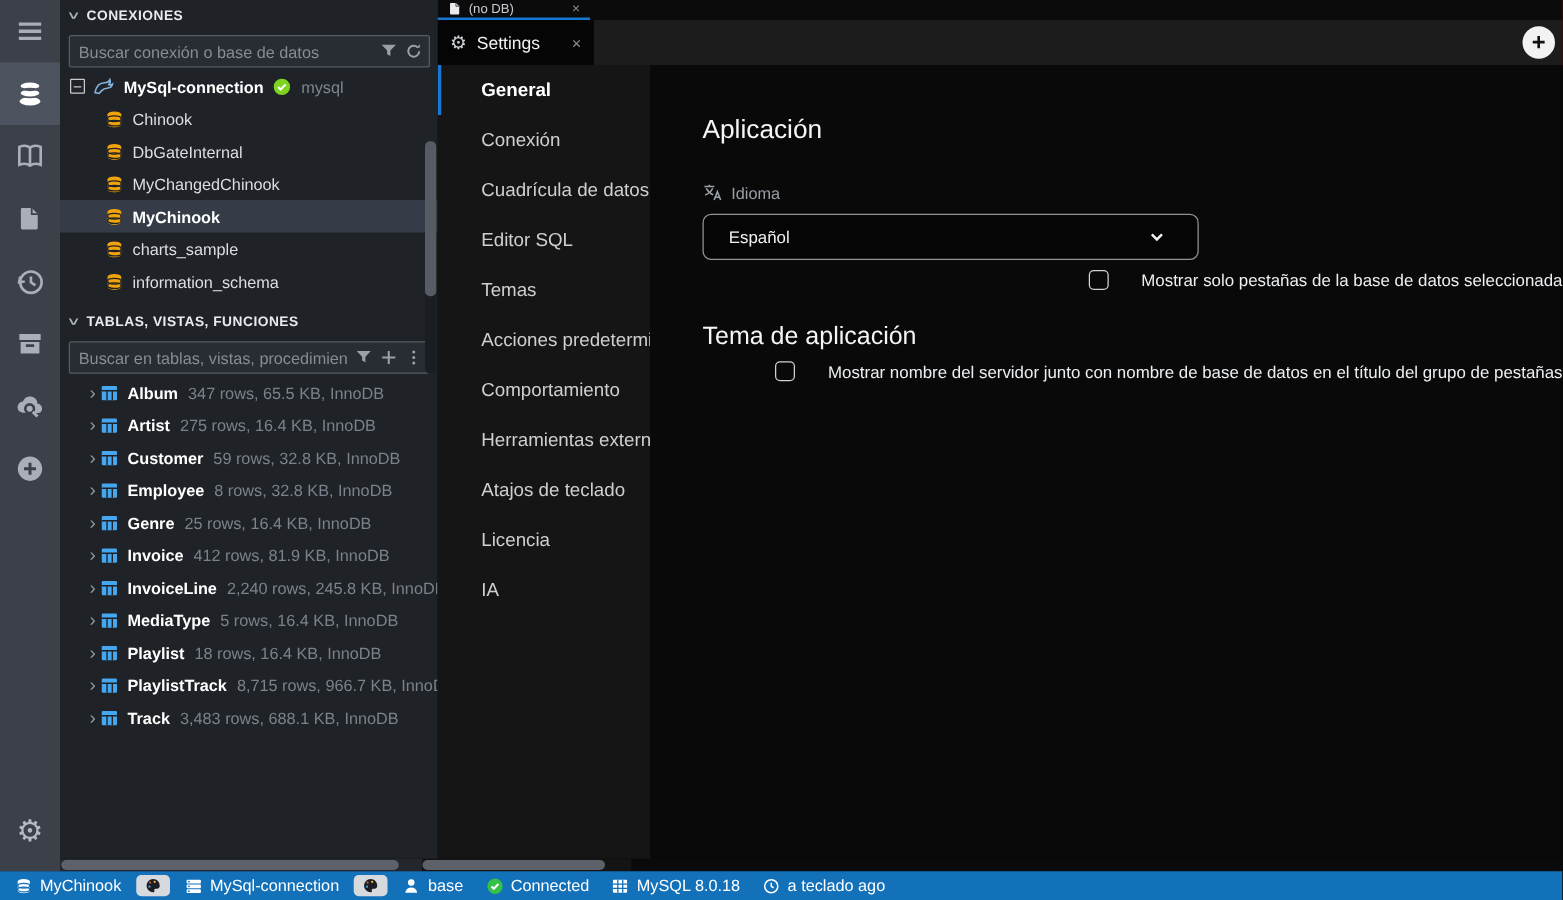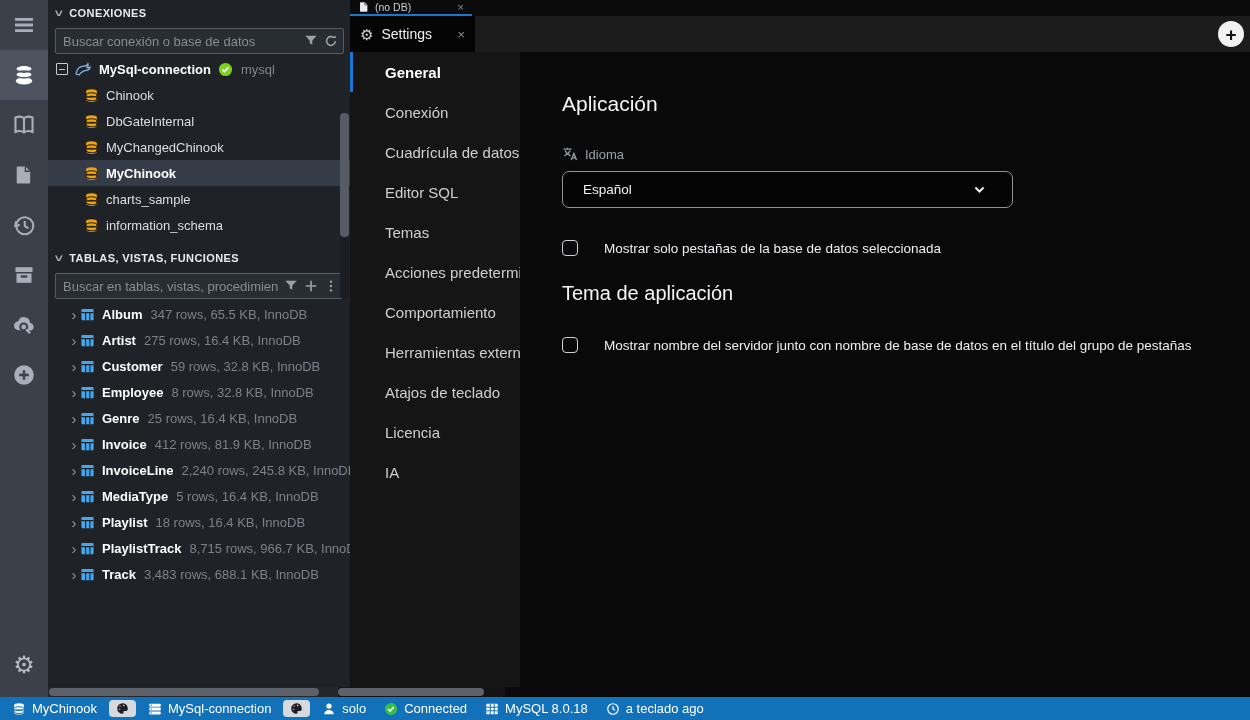--- a/index.html
+++ b/index.html
@@ -50,23 +50,23 @@
   .tab .x { margin-left:auto; color:#8b8f98; font-size:13px; }
   .newtab { position:absolute; right:6px; top:50%; transform:translateY(-50%); width:26px; height:26px; border-radius:50%; background:#f2f2f2; color:#111; display:flex; align-items:center; justify-content:center; font-size:19px; font-weight:bold; cursor:pointer; line-height:1; }
 
   
   .settings-nav { position:absolute; left:350px; top:52px; width:170px; bottom:33px; background:#151515; overflow:hidden; }
   .snav-item { height:40px; display:flex; align-items:center; padding-left:32px; font-size:15px; color:#cfcfcf; white-space:nowrap; cursor:pointer; border-left:3px solid transparent; }
   .snav-item.selected { border-left-color:#1777d2; font-weight:bold; color:#ffffff; }
   .settings-main { position:absolute; left:520px; top:52px; right:0; bottom:33px; background:#090909; padding:40px 0 0 42px; }
   .h-section { font-size:21px; color:#f5f5f5; font-weight:400; }
   .fieldlabel { margin-top:30px; display:flex; align-items:center; gap:7px; color:#9aa0a8; font-size:13px; }
-  .selectbox { margin-top:9px; width:451px; height:37px; border:1px solid #8f9399; border-radius:7px; background:#050505; display:flex; align-items:center; padding:0 26px 0 20px; font-size:13.5px; color:#f2f2f2; cursor:pointer; }
+  .selectbox { margin-top:9px; width:397px; height:37px; border:1px solid #8f9399; border-radius:7px; background:#050505; display:flex; align-items:center; padding:0 26px 0 20px; font-size:13.5px; color:#f2f2f2; cursor:pointer; }
   .selectbox .chev { margin-left:auto; }
-  .cbrow { margin-top:32px; display:flex; align-items:center; gap:26px; font-size:13.5px; color:#eceff2; }
+  .cbrow { margin-top:8px; display:flex; align-items:center; gap:26px; font-size:13.5px; color:#eceff2;justify-content:flex-end; }
   .checkbox { width:16px; height:16px; border:1.6px solid #cfd3d8; border-radius:4px; background:transparent; flex:none; cursor:pointer; }
   .h-section2 { margin-top:26px; font-size:20px; color:#f5f5f5; font-weight:400; }
 
   
   .hscroll { position:absolute; height:10px; bottom:23px; }
   .hscroll .hthumb { position:absolute; top:1px; height:8px; background:#5c616a; border-radius:4px; }
   .hs1 { left:48px; width:290px; background:#23262b; }
   .hs2 { left:338px; width:167px; background:#141414; }
 
   
@@ -548,21 +548,21 @@
         </svg>
       </span>
     </span>
     <span class="sb-item">
       <span class="ic">
         <svg width="14" height="14" viewBox="0 0 16 16" fill="none" xmlns="http://www.w3.org/2000/svg">
           <circle cx="8" cy="4.6" r="3" fill="#fff"></circle>
           <path d="M2.5 14c.5-3.2 2.8-4.8 5.5-4.8s5 1.6 5.5 4.8z" fill="#fff"></path>
         </svg>
       </span>
-      <span>solo</span>
+      <span>base</span>
     </span>
     <span class="sb-item">
       <span class="ic">
         <svg width="14" height="14" viewBox="0 0 16 16" fill="none" xmlns="http://www.w3.org/2000/svg">
           <circle cx="8" cy="8" r="7" fill="#35c148"></circle>
           <path d="M4.8 8.2l2.1 2.1 4.2-4.4" stroke="#fff" stroke-width="1.8" fill="none"></path>
         </svg>
       </span>
       <span>Connected</span>
     </span>

